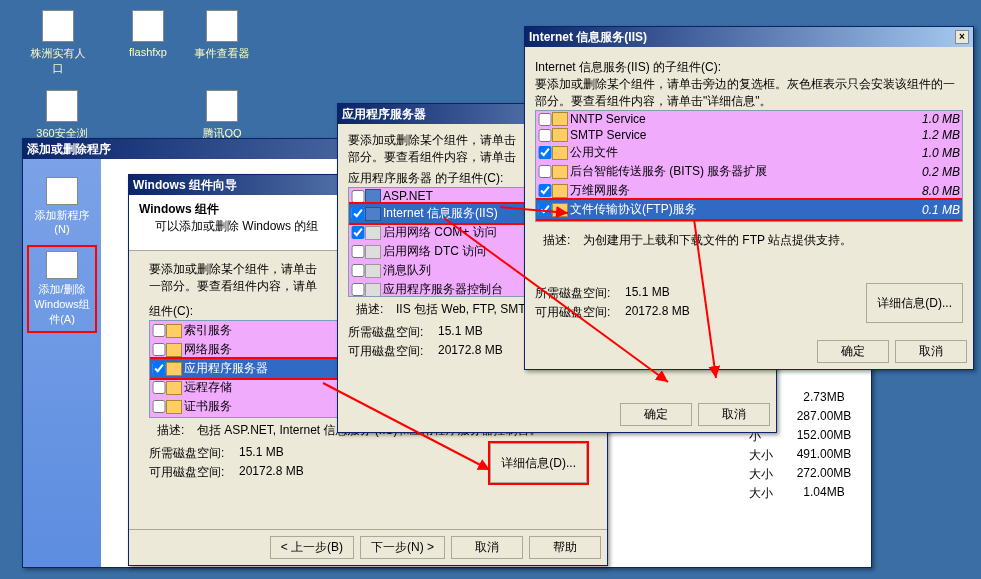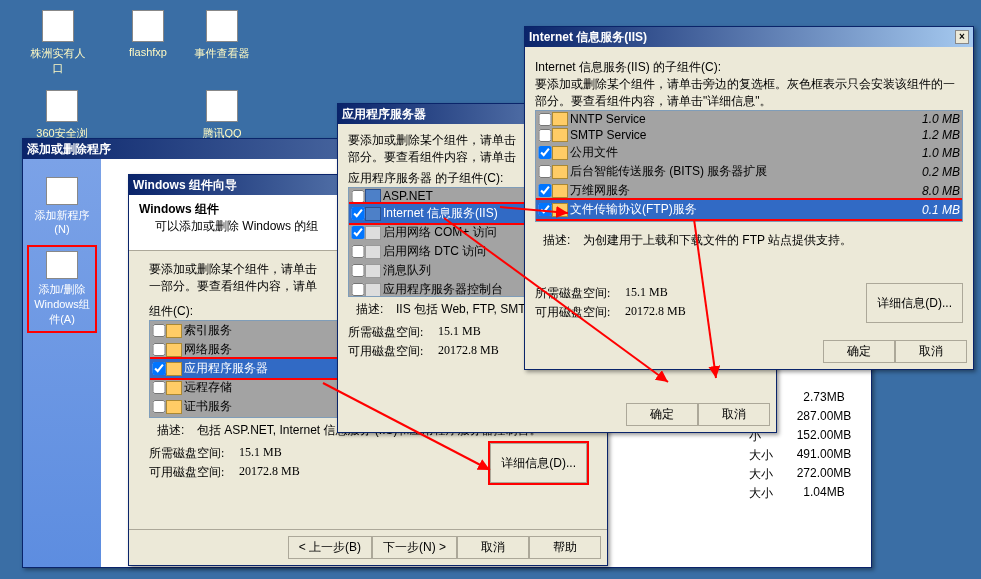--- a/index.html
+++ b/index.html
@@ -71,21 +71,21 @@
 .sidebar-item.sel {
   border: 2px solid red;
 }
 .sidebar-item .sico {
   width: 32px; height: 28px;
   margin: 0 auto 3px;
   background: #fff;
   border: 1px solid #888;
 }
 .listbox {
-  background: #a3a3a3;
+  background: #f0abfc;
   border: 1px solid #7f9db9;
   font-size: 12px;
   overflow: auto;
 }
 .listitem {
   display: flex;
   align-items: center;
   padding: 1px 2px;
   white-space: nowrap;
 }
@@ -101,23 +101,24 @@
   background: #ece9d8;
   border: 1px solid #aca899;
   padding: 2px 10px;
   font-size: 12px;
   cursor: pointer;
   min-width: 72px;
 }
 .btn-row {
   display: flex;
   justify-content: flex-end;
+  gap: 6px;
   padding: 6px;
 }
-.info-line { display: flex; margin: 2px 0; font-family: Liberation Serif, serif; }
+.info-line { display: flex; margin: 2px 0; }
 .info-line .k { width: 90px; }
 .desc-row { display: flex; padding: 4px 8px; }
 .desc-row .k { width: 40px; flex-shrink: 0; }
 .file-row { display:flex; padding: 1px 6px; }
 .file-row span:nth-child(1){ flex:1; }
 .file-row span:nth-child(2){ width:40px; }
 .file-row span:nth-child(3){ width:70px; text-align:center; }
 </style>
 </head>
 <body>

